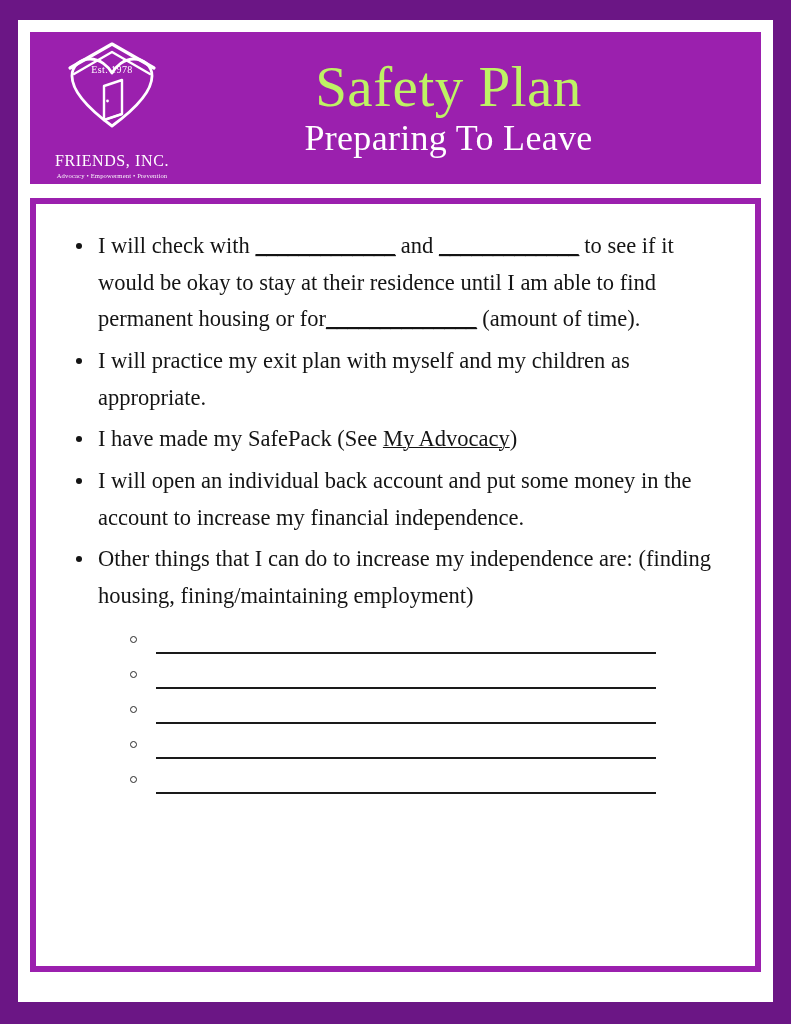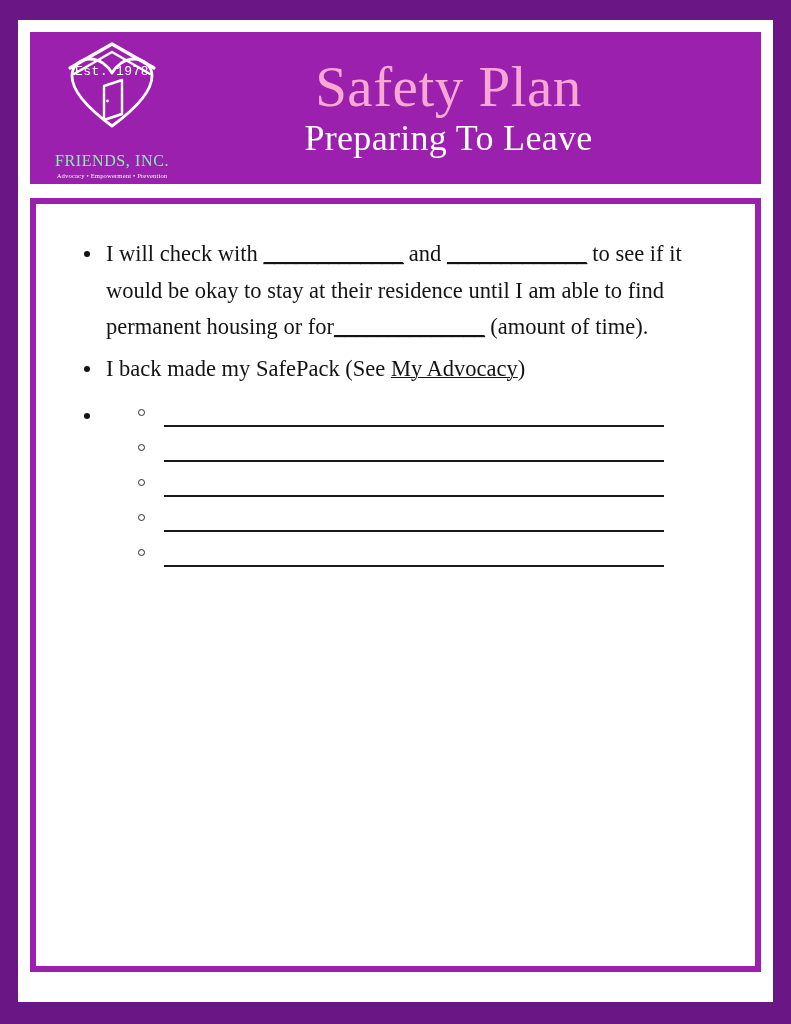--- a/index.html
+++ b/index.html
@@ -57,21 +57,21 @@
   }
   .logo-mark {
     width: 112px;
     height: 96px;
     display: block;
   }
   .logo-org-name {
     font-family: "Liberation Serif", "DejaVu Serif", serif;
     font-size: 16px;
     letter-spacing: 0.6px;
-    color: #86efac;
+    color: #ffffff;
     margin-top: 18px;
     white-space: nowrap;
   }
   .logo-tagline {
     font-family: "Liberation Serif", "DejaVu Serif", serif;
     font-size: 6.6px;
     letter-spacing: 0.15px;
     color: #ffffff;
     margin-top: 2px;
     white-space: nowrap;
@@ -83,21 +83,21 @@
     display: flex;
     flex-direction: column;
     align-items: center;
     justify-content: center;
     padding-right: 26px;
   }
   .doc-title {
     font-family: "Liberation Serif", "DejaVu Serif", serif;
     font-size: 57px;
     line-height: 1.02;
-    color: #f9a8d4;
+    color: #bef264;
     font-weight: normal;
     margin: 0;
     letter-spacing: 0.5px;
   }
   .doc-subtitle {
     font-family: "Liberation Serif", "DejaVu Serif", serif;
     font-size: 36px;
     line-height: 1.05;
     color: #ffffff;
     font-weight: normal;
@@ -112,21 +112,21 @@
     height: 774px;
     border: 6px solid #9B20AE;
     background: #ffffff;
     box-sizing: border-box;
     padding: 16px 20px 10px 20px;
     overflow: hidden;
   }
 
   ul.checklist {
     list-style: none;
-    margin: 16px;
+    margin: 8px;
     padding: 0;
   }
   ul.checklist > li {
     position: relative;
     padding-left: 34px;
     margin: 0 0 5px 0;
     font-family: "Liberation Serif", "DejaVu Serif", serif;
     font-size: 22.5px;
     line-height: 1.63;
     color: #141414;
@@ -198,37 +198,39 @@
           <path d="M14 30 L56 6 L98 30" fill="none" stroke="#ffffff" stroke-width="3.2" stroke-linecap="round" stroke-linejoin="round"></path>
           <path d="M18 36 L56 14 L94 36" fill="none" stroke="#ffffff" stroke-width="2.4" stroke-linecap="round" stroke-linejoin="round"></path>
 
           <path d="M56 88 C 26 66, 16 50, 16 38 C 16 27, 25 21, 34 21 C 44 21, 52 28, 56 35 C 60 28, 68 21, 78 21 C 87 21, 96 27, 96 38 C 96 50, 86 66, 56 88 Z" fill="none" stroke="#ffffff" stroke-width="2.8" stroke-linejoin="round"></path>
 
           <path d="M48 82 L48 48 L66 42 L66 76 Z" fill="none" stroke="#ffffff" stroke-width="2.4" stroke-linejoin="round"></path>
           <path d="M48 82 L66 76" fill="none" stroke="#ffffff" stroke-width="2"></path>
           <circle cx="51.5" cy="63" r="1.4" fill="#ffffff"></circle>
         </svg>
         <div style="position:relative; width:112px; height:0;">
-          <div style="position:absolute; top:-70px; left:0; width:112px; text-align:center; font-size:13px; font-family:Liberation Mono, monospace; color:#ffffff; letter-spacing:0.4px;">Est. 1978</div>
+          <div style="position:absolute; top:-70px; left:0; width:112px; text-align:center; font-size:10px; font-family:Liberation Serif, serif; color:#ffffff; letter-spacing:0.4px;">Est. 1978</div>
         </div>
         <div class="logo-org-name">FRIENDS, INC.</div>
         <div class="logo-tagline">Advocacy • Empowerment • Prevention</div>
       </div>
 
       <div class="title-block">
         <h1 class="doc-title">Safety Plan</h1>
         <h2 class="doc-subtitle">Preparing To Leave</h2>
       </div>
     </div>
 
     <div class="content-card">
       <ul class="checklist" id="checklist-root">
           <li><span>I will check with </span><span class="blank-inline">_____________</span><span> and </span><span class="blank-inline">_____________</span><span> to see if it would be okay to stay at their residence until I am able to find permanent housing or for</span><span class="blank-inline">______________</span><span> (amount of time).</span></li>
-          <li><span>I back made my SafePack (See </span><span class="ref-link">My Advocacy</span><span>)</span></li>
-          <li><ul class="writein">
+          <li><span>I will practice my exit plan with myself and my children as appropriate.</span></li>
+          <li><span>I have made my SafePack (See </span><span class="ref-link">My Advocacy</span><span>)</span></li>
+          <li><span>I will open an individual back account and put some money in the account to increase my financial independence.</span></li>
+          <li><span>Other things that I can do to increase my independence are: (finding housing, fining/maintaining employment)</span><ul class="writein">
               <li>
                 <span class="writein-rule"></span>
               </li>
               <li>
                 <span class="writein-rule"></span>
               </li>
               <li>
                 <span class="writein-rule"></span>
               </li>
               <li>

